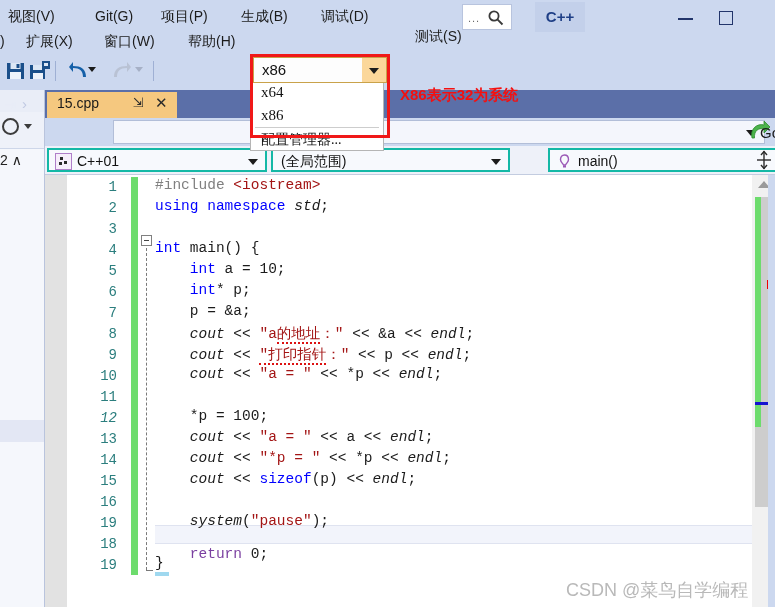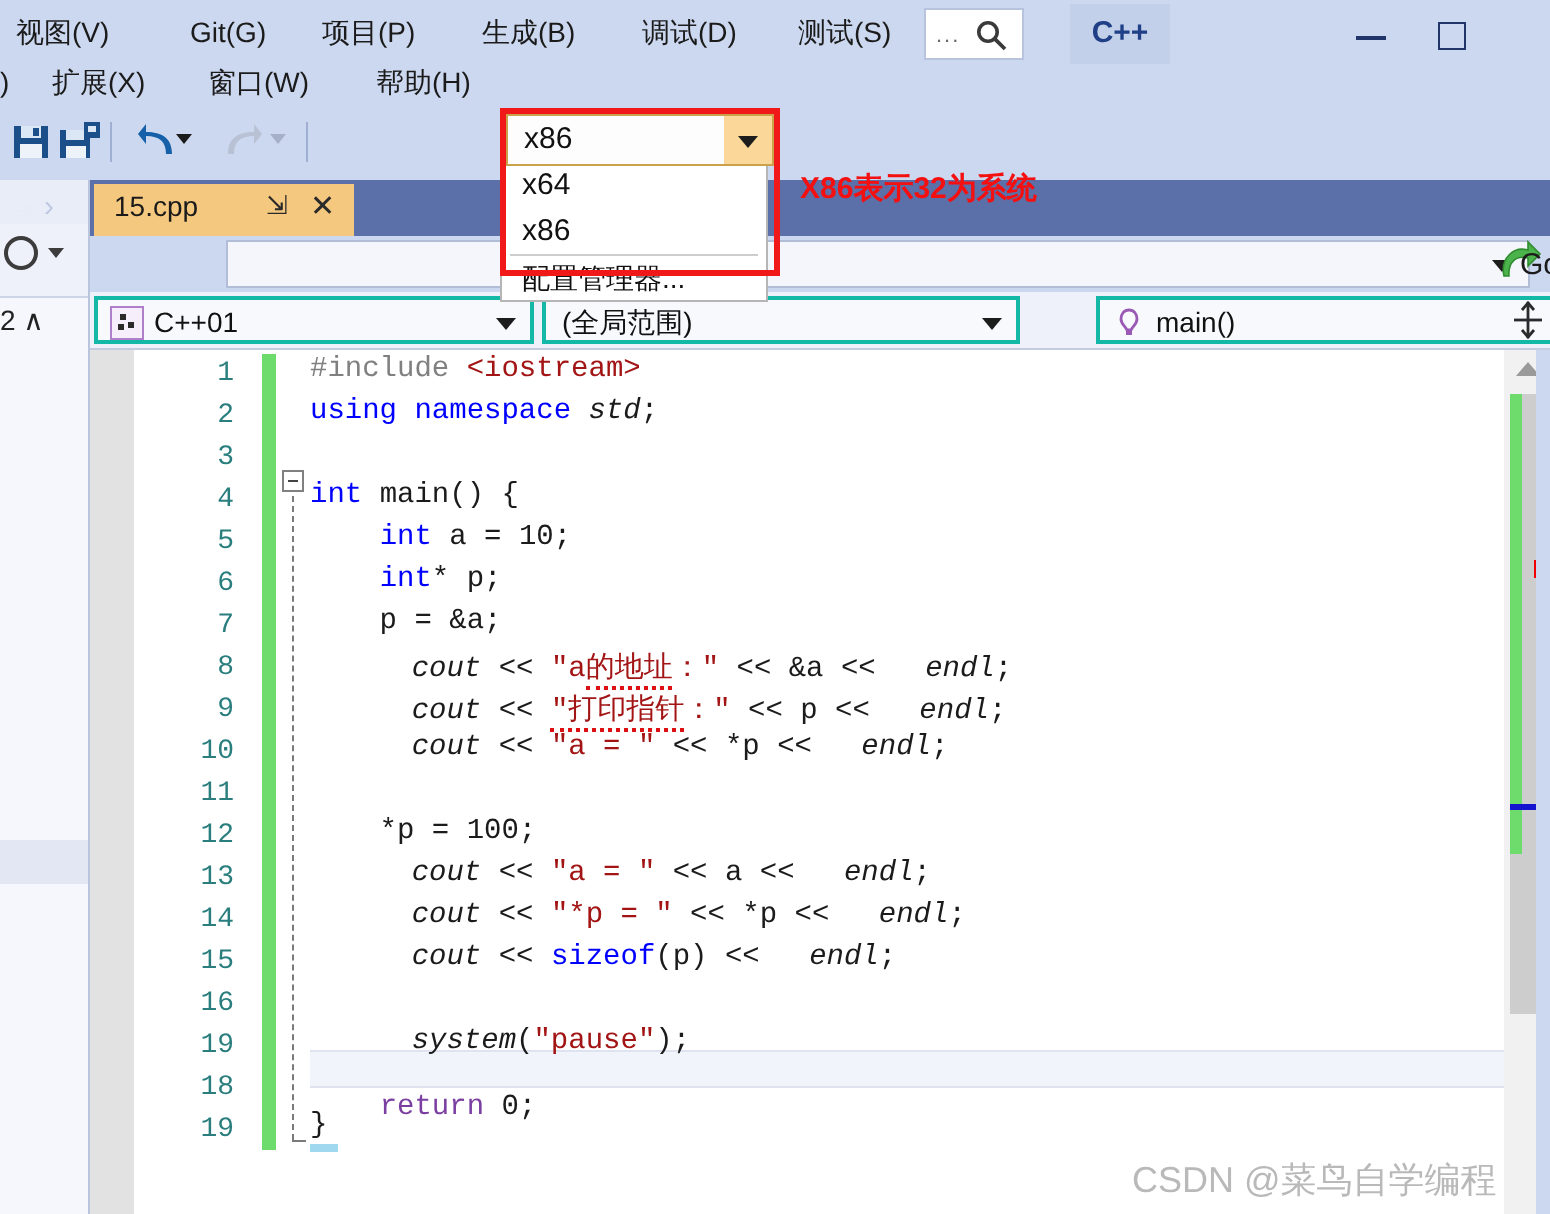--- a/index.html
+++ b/index.html
@@ -52,21 +52,21 @@
   #debug-combo{left:163px;top:56px;width:84px;height:26px;}
 
   
   .plat-wrap{position:absolute;left:250px;top:54px;width:140px;height:84px;border:3px solid #f01818;box-sizing:border-box;z-index:40;}
   .plat-field{position:absolute;left:0;top:0;width:134px;height:26px;background:#fdfdfd;border:1px solid #c9a24a;box-sizing:border-box;}
   .plat-field .lbl{position:absolute;left:8px;top:0;line-height:24px;font-size:15px;color:#111;}
   .plat-field .btn{position:absolute;right:0;top:0;width:24px;height:24px;background:#fbd79a;}
   .plat-field .btn i{position:absolute;left:7px;top:10px;width:0;height:0;border-left:5px solid transparent;border-right:5px solid transparent;border-top:6px solid #1c1c1c;}
 
   .plat-list{position:absolute;left:250px;top:80px;width:134px;height:71px;background:#ffffff;border:1px solid #b5b5b5;border-top:none;box-sizing:border-box;z-index:39;}
-  .plat-list .opt{position:absolute;left:0;width:132px;height:23px;line-height:23px;padding-left:10px;box-sizing:border-box;font-size:15px;color:#111;}
+  .plat-list .opt{position:absolute;left:0;width:132px;height:23px;line-height:23px;padding-left:10px;box-sizing:border-box;font-size:15px;color:#111;font-family:Liberation Serif, serif;}
   .plat-list .opt.o0{top:1px;}
   .plat-list .opt.o1{top:24px;}
   .plat-list .sep{position:absolute;left:4px;top:47px;width:124px;height:1px;background:#cdcdcd;}
   .plat-list .opt.o2{top:48px;font-size:14px;}
 
   .ticons{position:absolute;top:58px;}
   .tomato{position:absolute;left:420px;top:56px;width:22px;height:22px;}
   .folderico{position:absolute;left:447px;top:56px;width:24px;height:22px;}
 
   .liveshare{position:absolute;left:537px;top:60px;font-size:15px;color:#1b1b1b;white-space:nowrap;}
@@ -131,21 +131,21 @@
   .hlrow{position:absolute;left:110px;width:640px;height:19px;background:#f2f4fb;border-top:1px solid #dfe3f0;border-bottom:1px solid #dfe3f0;box-sizing:border-box;}
 
   .kw{color:#0000ff;}
   .kw2{color:#7a3fa0;}
   .pre{color:#808080;}
   .inc{color:#a31515;}
   .str{color:#a31515;}
   .id{color:#1b1b1b;}
   .ns{color:#1b1b1b;font-style:italic;}
   .op{color:#1b1b1b;}
-  .strobj{color:#1b1b1b;font-style:italic;margin-left:16px;}
+  .strobj{color:#1b1b1b;font-style:italic;}
   .squig{border-bottom:2px dotted #d11; padding-bottom:0px;}
 
   
   .vscroll{position:absolute;left:752px;top:175px;width:23px;height:432px;background:#f1f1f1;}
   .vs-up{position:absolute;left:6px;top:6px;width:0;height:0;border-left:6px solid transparent;border-right:6px solid transparent;border-bottom:7px solid #9a9a9a;}
   .vs-thumb{position:absolute;left:3px;top:22px;width:18px;height:310px;background:#cdcdcd;}
   .vs-green{position:absolute;left:3px;top:22px;width:6px;height:230px;background:#6ddc6d;}
   .vs-red{position:absolute;left:15px;top:105px;width:7px;height:9px;background:#f00000;}
   .vs-blue{position:absolute;left:3px;top:227px;width:20px;height:3px;background:#1414d0;}
 
@@ -158,21 +158,21 @@
 <body>
 
 <div class="app">
 
   <div class="menubar">
     <div class="mi" style="left:5px;">视图(V)</div>
     <div class="mi" style="left:92px;">Git(G)</div>
     <div class="mi" style="left:158px;">项目(P)</div>
     <div class="mi" style="left:238px;">生成(B)</div>
     <div class="mi" style="left:318px;">调试(D)</div>
-    <div class="mi" style="left:396px;">测试(S)</div>
+    <div class="mi" style="left:412px;margin-top:20px;">测试(S)</div>
 
     <div class="searchbox">
       <span class="dots">...</span>
       <span class="mag">
         <svg width="18" height="18" viewBox="0 0 18 18">
             <circle cx="7" cy="7" r="4.6" stroke="#3a3a3a" stroke-width="1.8" fill="none"></circle>
             <line x1="10.4" y1="10.4" x2="15.5" y2="15.5" stroke="#3a3a3a" stroke-width="1.9"></line>
           </svg>
       </span>
     </div>
@@ -415,21 +415,21 @@
       <div class="ln" style="top:25px;">2</div>
       <div class="ln" style="top:46px;">3</div>
       <div class="ln" style="top:67px;">4</div>
       <div class="ln" style="top:88px;">5</div>
       <div class="ln" style="top:109px;">6</div>
       <div class="ln" style="top:130px;">7</div>
       <div class="ln" style="top:151px;">8</div>
       <div class="ln" style="top:172px;">9</div>
       <div class="ln" style="top:193px;">10</div>
       <div class="ln" style="top:214px;">11</div>
-      <div class="ln" style="top:235px;">12</div>
+      <div class="ln" style="top:235px;font-style:italic;">12</div>
       <div class="ln" style="top:256px;">13</div>
       <div class="ln" style="top:277px;">14</div>
       <div class="ln" style="top:298px;">15</div>
       <div class="ln" style="top:319px;">16</div>
       <div class="ln" style="top:340px;">19</div>
       <div class="ln" style="top:361px;">18</div>
       <div class="ln" style="top:382px;">19</div>
     </div>
 
     <div class="changebar" style="top:2px;height:398px;background:#6ddc6d;"></div>

